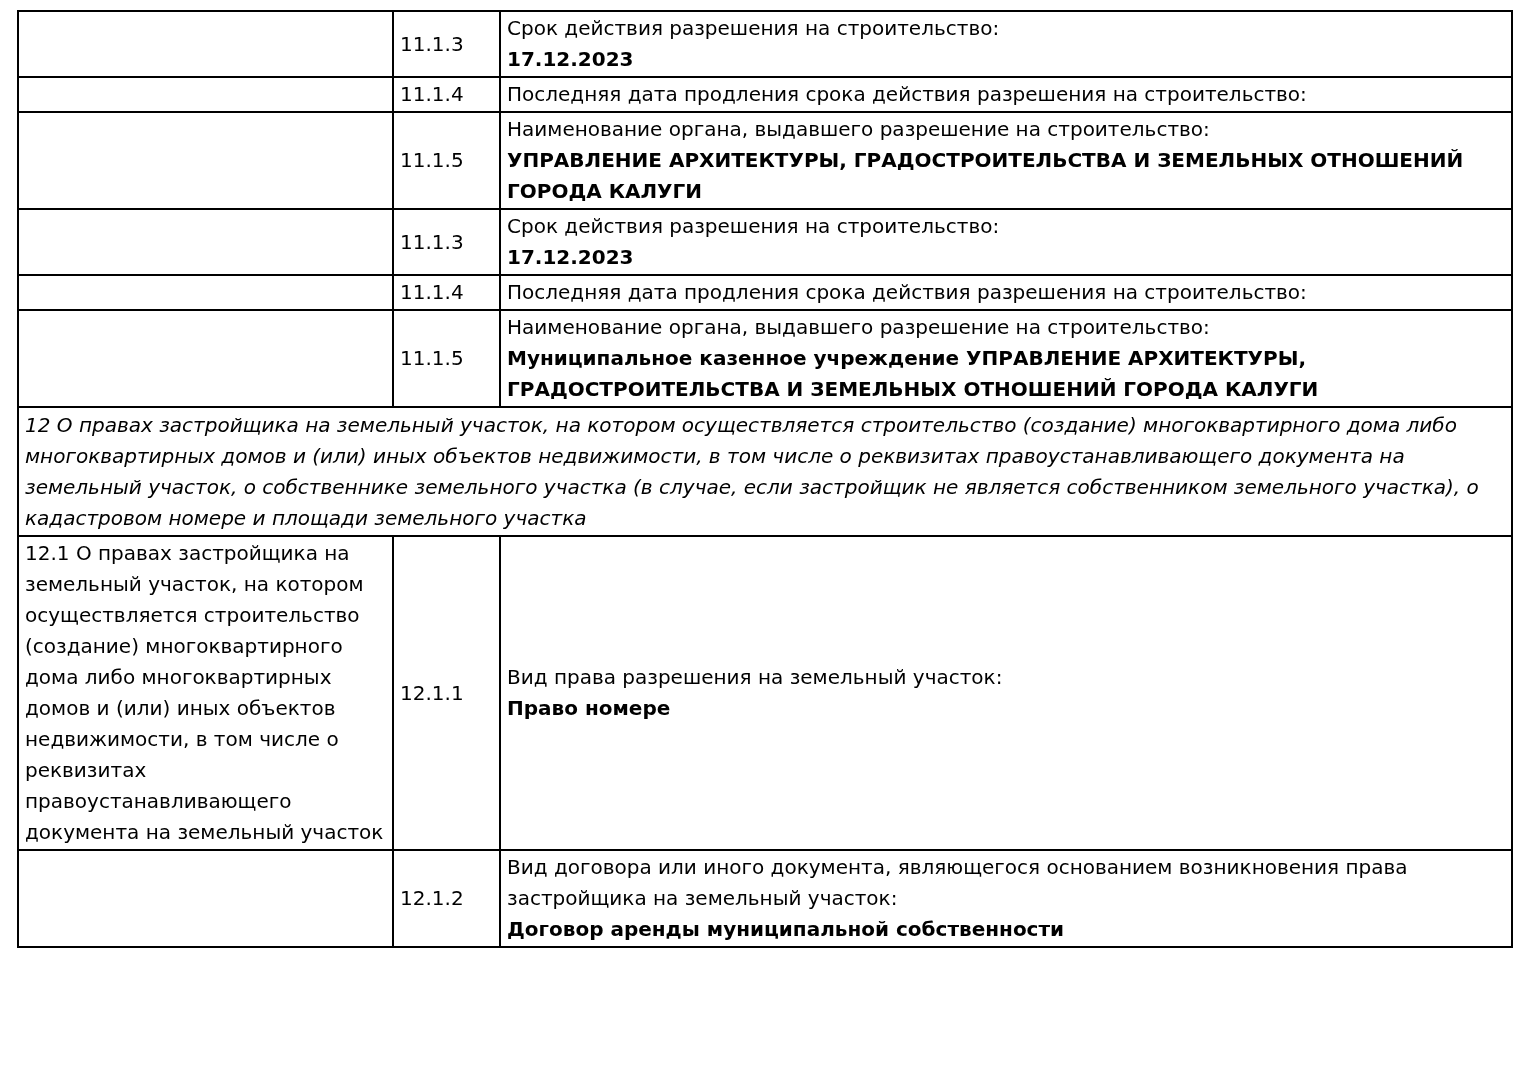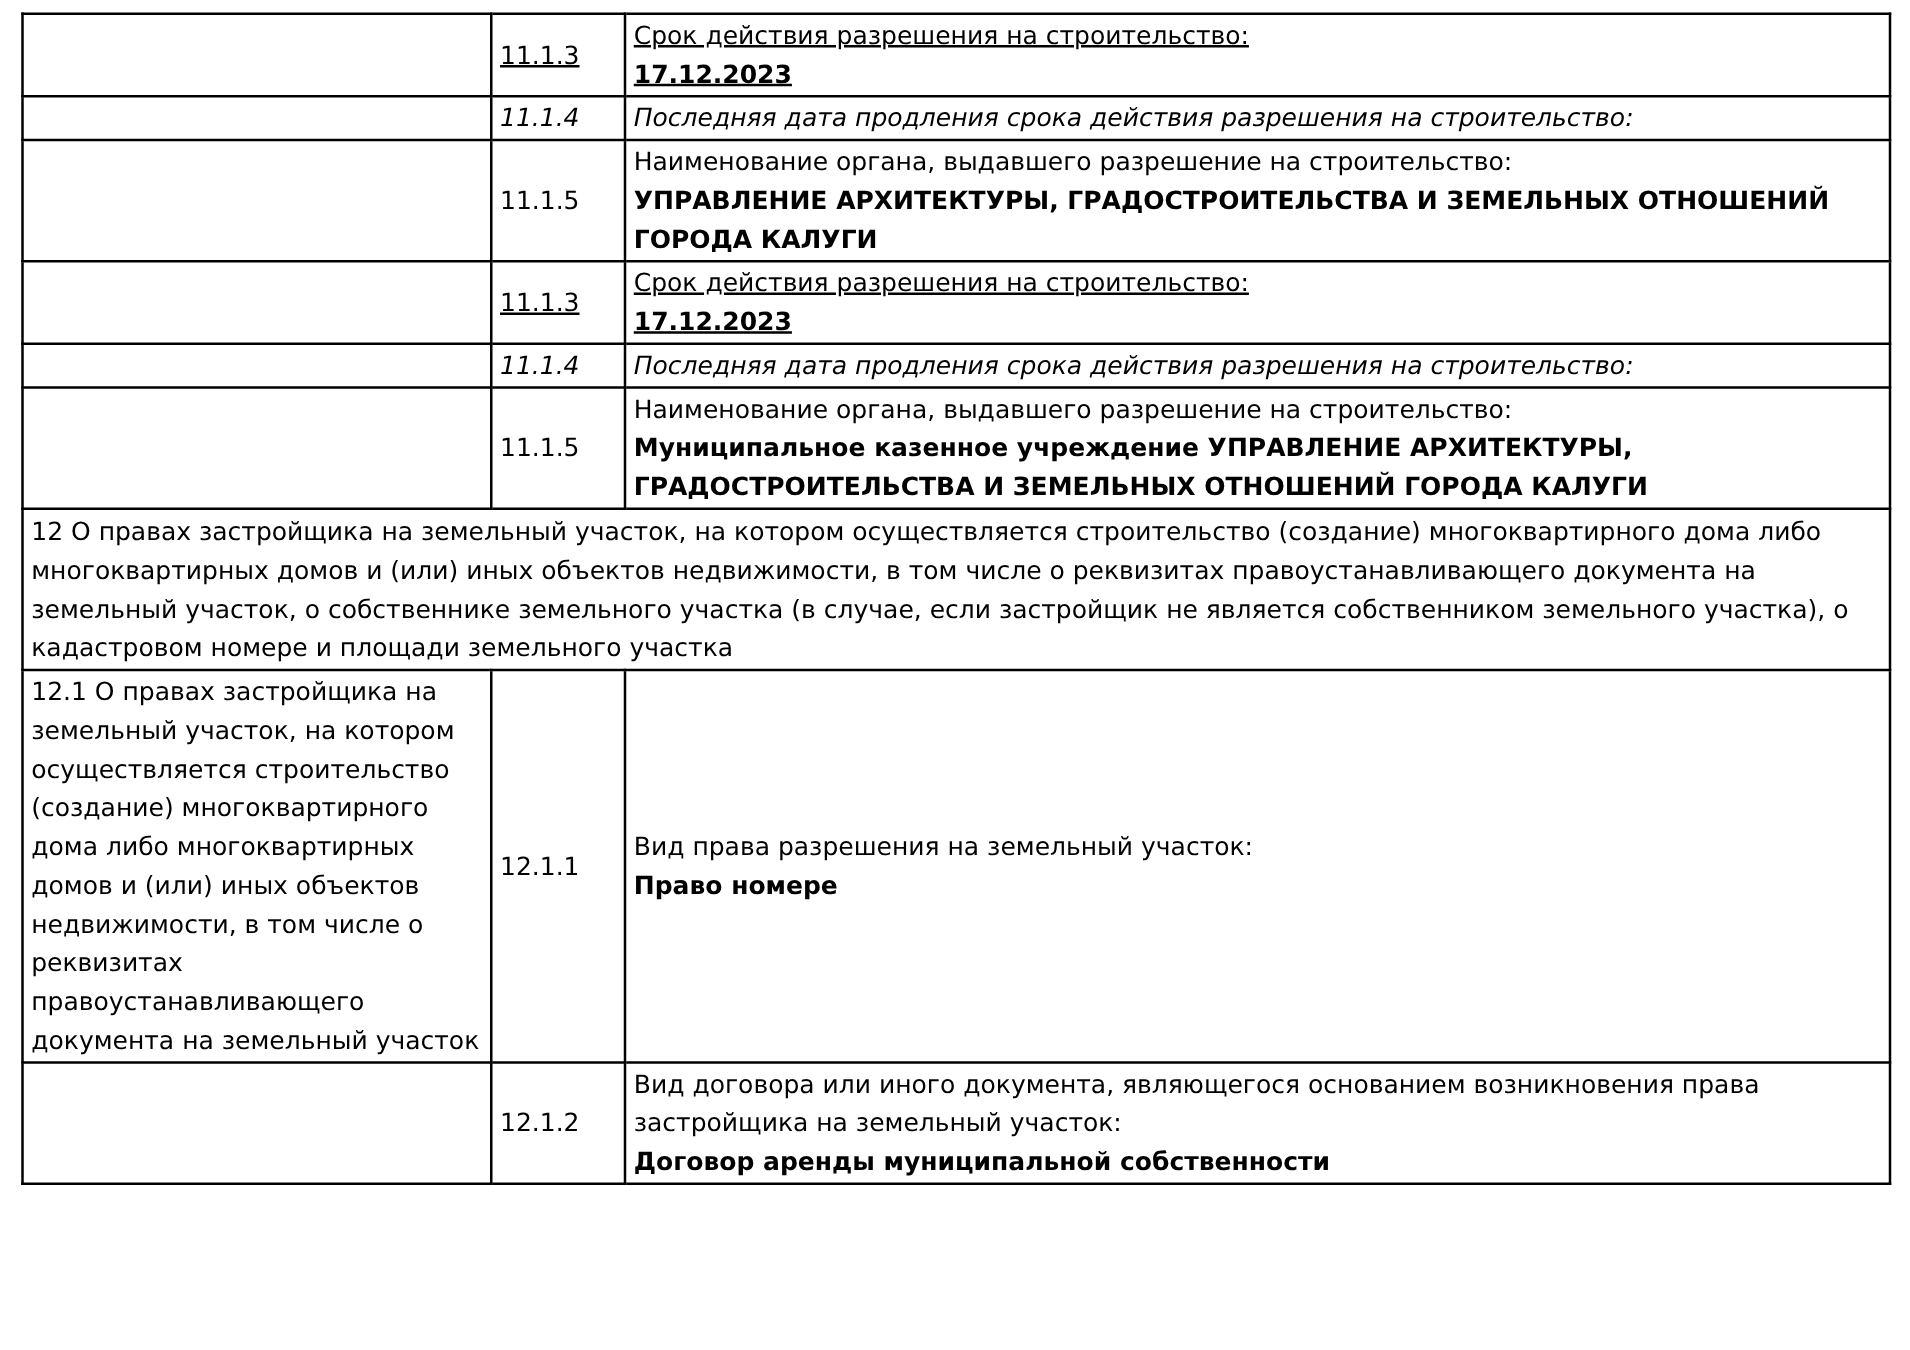--- a/index.html
+++ b/index.html
@@ -28,24 +28,24 @@
     padding: 1px 8px 1px 6px;
     line-height: 31px;
     overflow: hidden;
     word-wrap: break-word;
   }
   td.col-section { width: 375px; vertical-align: middle; }
   td.col-num     { width: 107px; }
   td.col-content {}
   td.col-full    {}
   .value { font-weight: bold; }
-  tr.h36  { height: 32px; font-style: italic;  }
-  tr.h65  { height: 65px; text-decoration: underline;  }
+  tr.h36  { height: 32px;  }
+  tr.h65  { height: 65px;  }
   tr.h97  { height: 97px;  }
-  tr.h129 { height: 129px; }
+  tr.h129 { height: 129px; font-style: italic; }
   tr.h298 { height: 298px; }
 </style>
 </head>
 <body>
 
 <div class="page">
   <table class="decl">
     <tbody>
 
       <tr class="h65">

